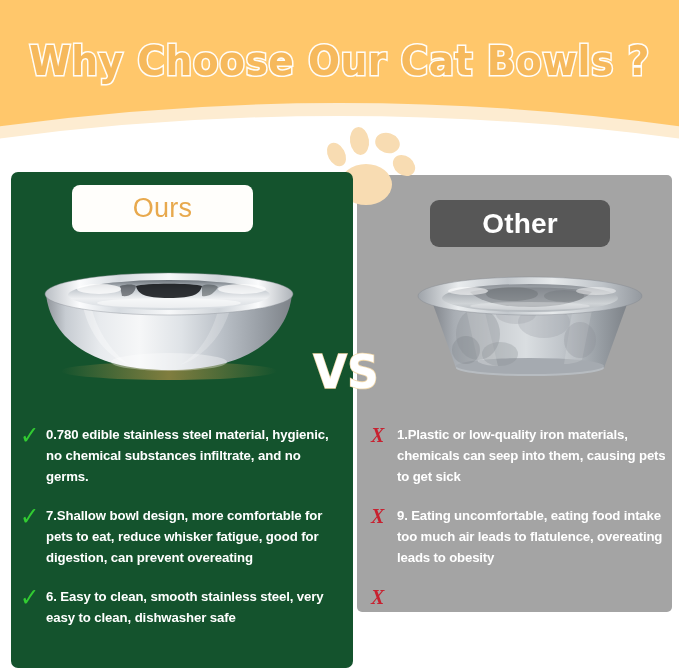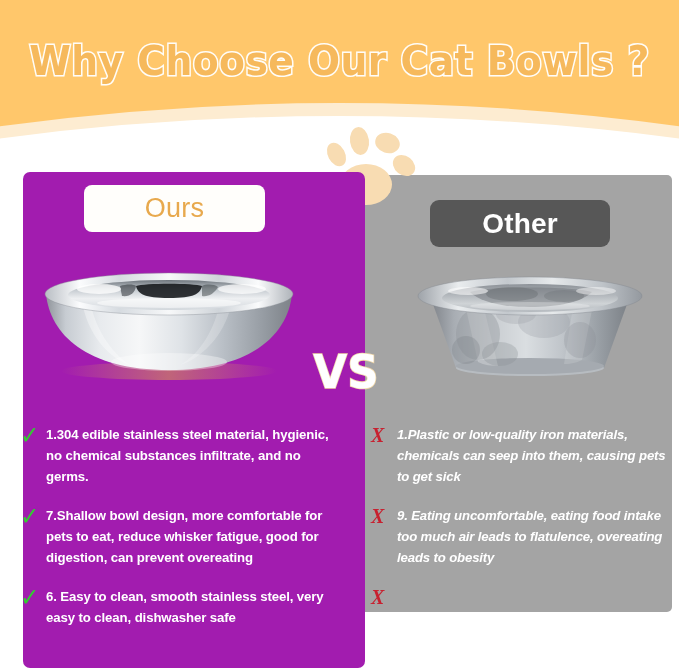--- a/index.html
+++ b/index.html
@@ -72,24 +72,23 @@
     border-radius: 50%;
   }
 
   
   #ours-panel {
     position: absolute;
     left: 11px;
     top: 172px;
     width: 342px;
     height: 496px;
-    background: #a21caf;
+    background: #14532d;
     border-radius: 7px;
     z-index: 3;
-    margin-left: 12px;
   }
   #other-panel {
     position: absolute;
     left: 357px;
     top: 175px;
     width: 315px;
     height: 437px;
     background: #a4a4a4;
     border-radius: 5px;
     z-index: 1;
@@ -195,21 +194,21 @@
     display: inline-block;
   }
   .bullet-text {
     flex: 1 1 auto;
     font-size: 13.2px;
     line-height: 21px;
     font-weight: bold;
     color: #ffffff;
     letter-spacing: -0.1px;
   }
-  #other-bullets .bullet-text { letter-spacing: -0.15px; font-style: italic; }
+  #other-bullets .bullet-text { letter-spacing: -0.15px; }
 </style>
 </head>
 <body>
 
 <div id="header-band">
   <div id="header-bg"></div>
   <svg id="header-curve" viewBox="0 0 759 150" preserveAspectRatio="none">
     <path d="M0,40 Q379,-18 759,40 L759,150 L0,150 Z" fill="#ffffff"></path>
     <path d="M0,32 Q379,-26 759,32 L759,44 Q379,-12 0,44 Z" fill="#fdecd1"></path>
   </svg>
@@ -357,21 +356,21 @@
   </svg>
 </div>
 
 <div id="vs-badge">VS</div>
 
 <div class="bullet-list" id="ours-bullets">
   <div class="bullet-row">
     <span class="bullet-mark">
       <span class="check-mark">✓</span>
     </span>
-    <span class="bullet-text">1.304 edible stainless steel material, hygienic, no chemical substances infiltrate, and no germs.</span>
+    <span class="bullet-text">0.780 edible stainless steel material, hygienic, no chemical substances infiltrate, and no germs.</span>
   </div>
   <div class="bullet-row">
     <span class="bullet-mark">
       <span class="check-mark">✓</span>
     </span>
     <span class="bullet-text">7.Shallow bowl design, more comfortable for pets to eat, reduce whisker fatigue, good for digestion, can prevent overeating</span>
   </div>
   <div class="bullet-row">
     <span class="bullet-mark">
       <span class="check-mark">✓</span>

